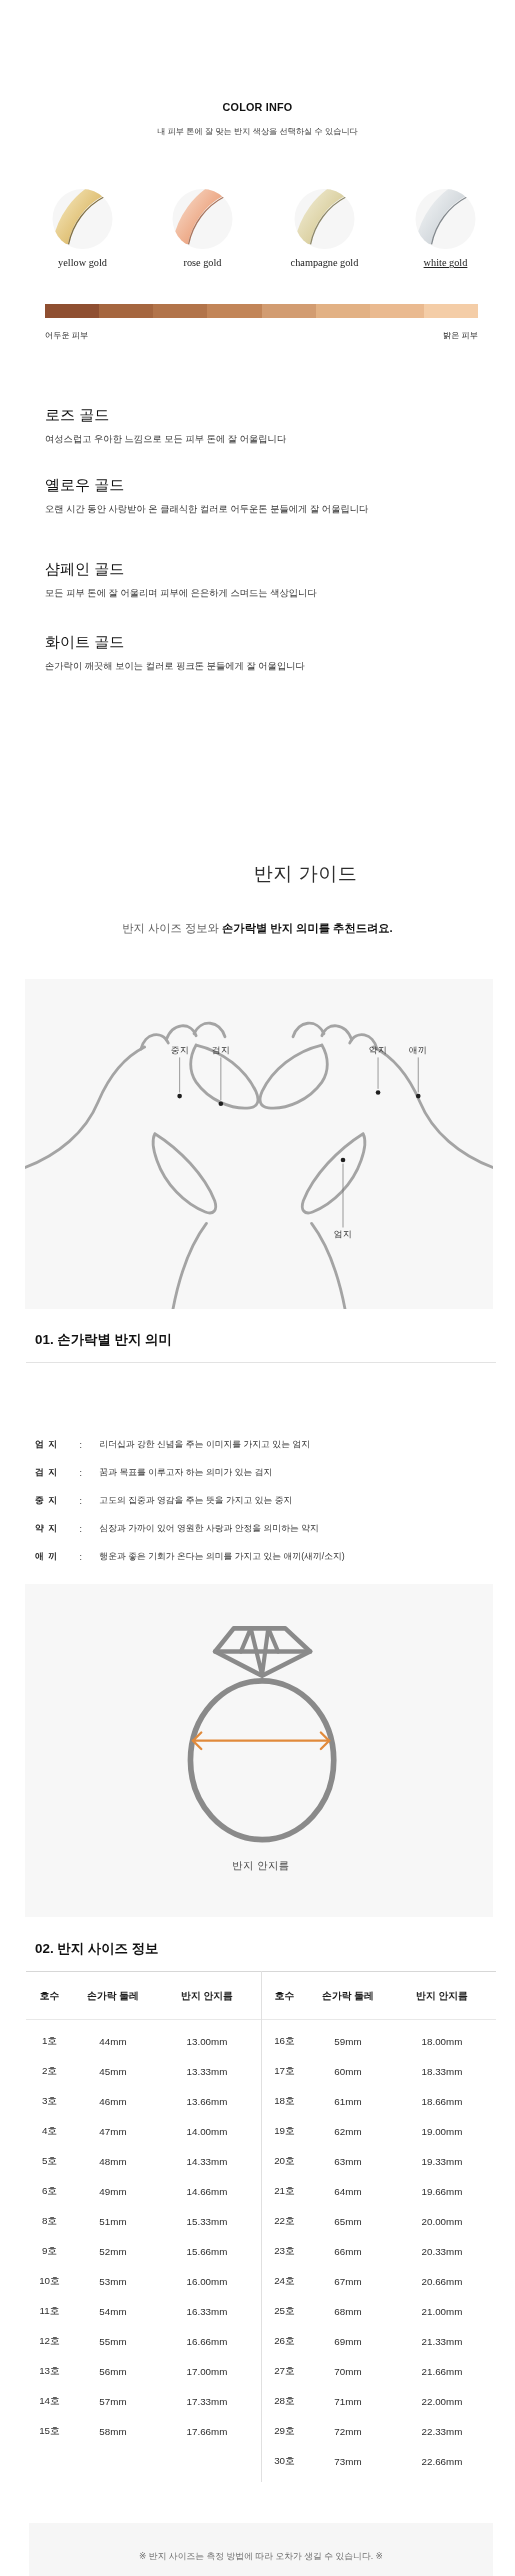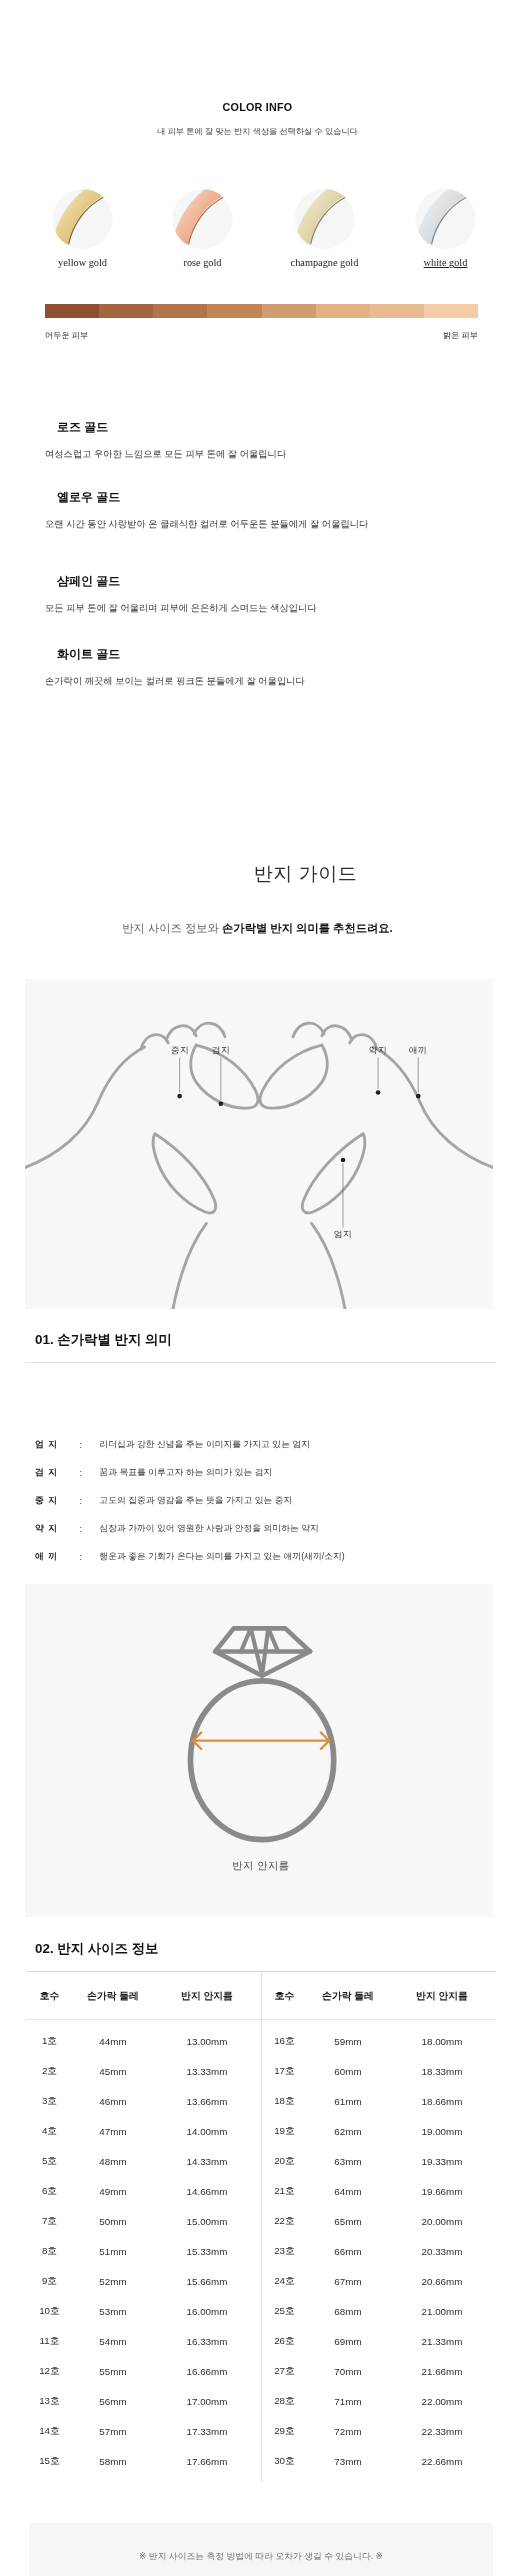--- a/index.html
+++ b/index.html
@@ -25,21 +25,21 @@
   .skin-bar .seg{flex:1 1 auto;}
   .skin-label-left{top:330px;left:45px;font-size:8.2px;color:#1f1f1f;}
   .skin-label-right{top:330px;right:37px;font-size:8.2px;color:#1f1f1f;}
 
   .gold-descriptions{top:0;left:0;width:515px;}
   .gd-block{position:absolute;left:45px;width:448px;}
   .gd-block:nth-of-type(1){top:409px;}
   .gd-block:nth-of-type(2){top:479px;}
   .gd-block:nth-of-type(3){top:563px;}
   .gd-block:nth-of-type(4){top:636px;}
-  .gd-name{margin:12px;font-size:12px;line-height:12.4px;font-weight:700;color:#111;}
+  .gd-name{margin:0;font-size:15px;line-height:12.4px;font-weight:400;color:#111;}
   .gd-text{margin:8.2px 0 0 0;font-size:9.3px;line-height:19px;color:#333;}
 
   
   .guide-title{top:861px;left:0;font-size:19px;font-weight:400;color:#2d2d2d;letter-spacing:0.5px;padding-left:48px;}
   .guide-sub{top:921px;left:0;font-size:11.3px;color:#5f5f5f;}
   .guide-sub b{color:#101010;font-weight:700;}
 
   .hand-box{top:979px;left:25px;width:468px;height:330px;background:#f7f7f7;}
   .hand-box svg{position:absolute;top:0;left:0;}
   .finger-label{position:absolute;transform:translateX(-50%);font-size:8.8px;color:#333;letter-spacing:0.5px;}
@@ -356,25 +356,20 @@
     <span class="cell c2">48mm</span>
     <span class="cell c3">14.33mm</span>
   </div>
 
   <div class="trow">
     <span class="cell c1">6호</span>
     <span class="cell c2">49mm</span>
     <span class="cell c3">14.66mm</span>
   </div>
 
-  <div class="trow">
-    <span class="cell c1">7호</span>
-    <span class="cell c2">50mm</span>
-    <span class="cell c3">15.00mm</span>
-  </div>
 
   <div class="trow">
     <span class="cell c1">8호</span>
     <span class="cell c2">51mm</span>
     <span class="cell c3">15.33mm</span>
   </div>
 
   <div class="trow">
     <span class="cell c1">9호</span>
     <span class="cell c2">52mm</span>

